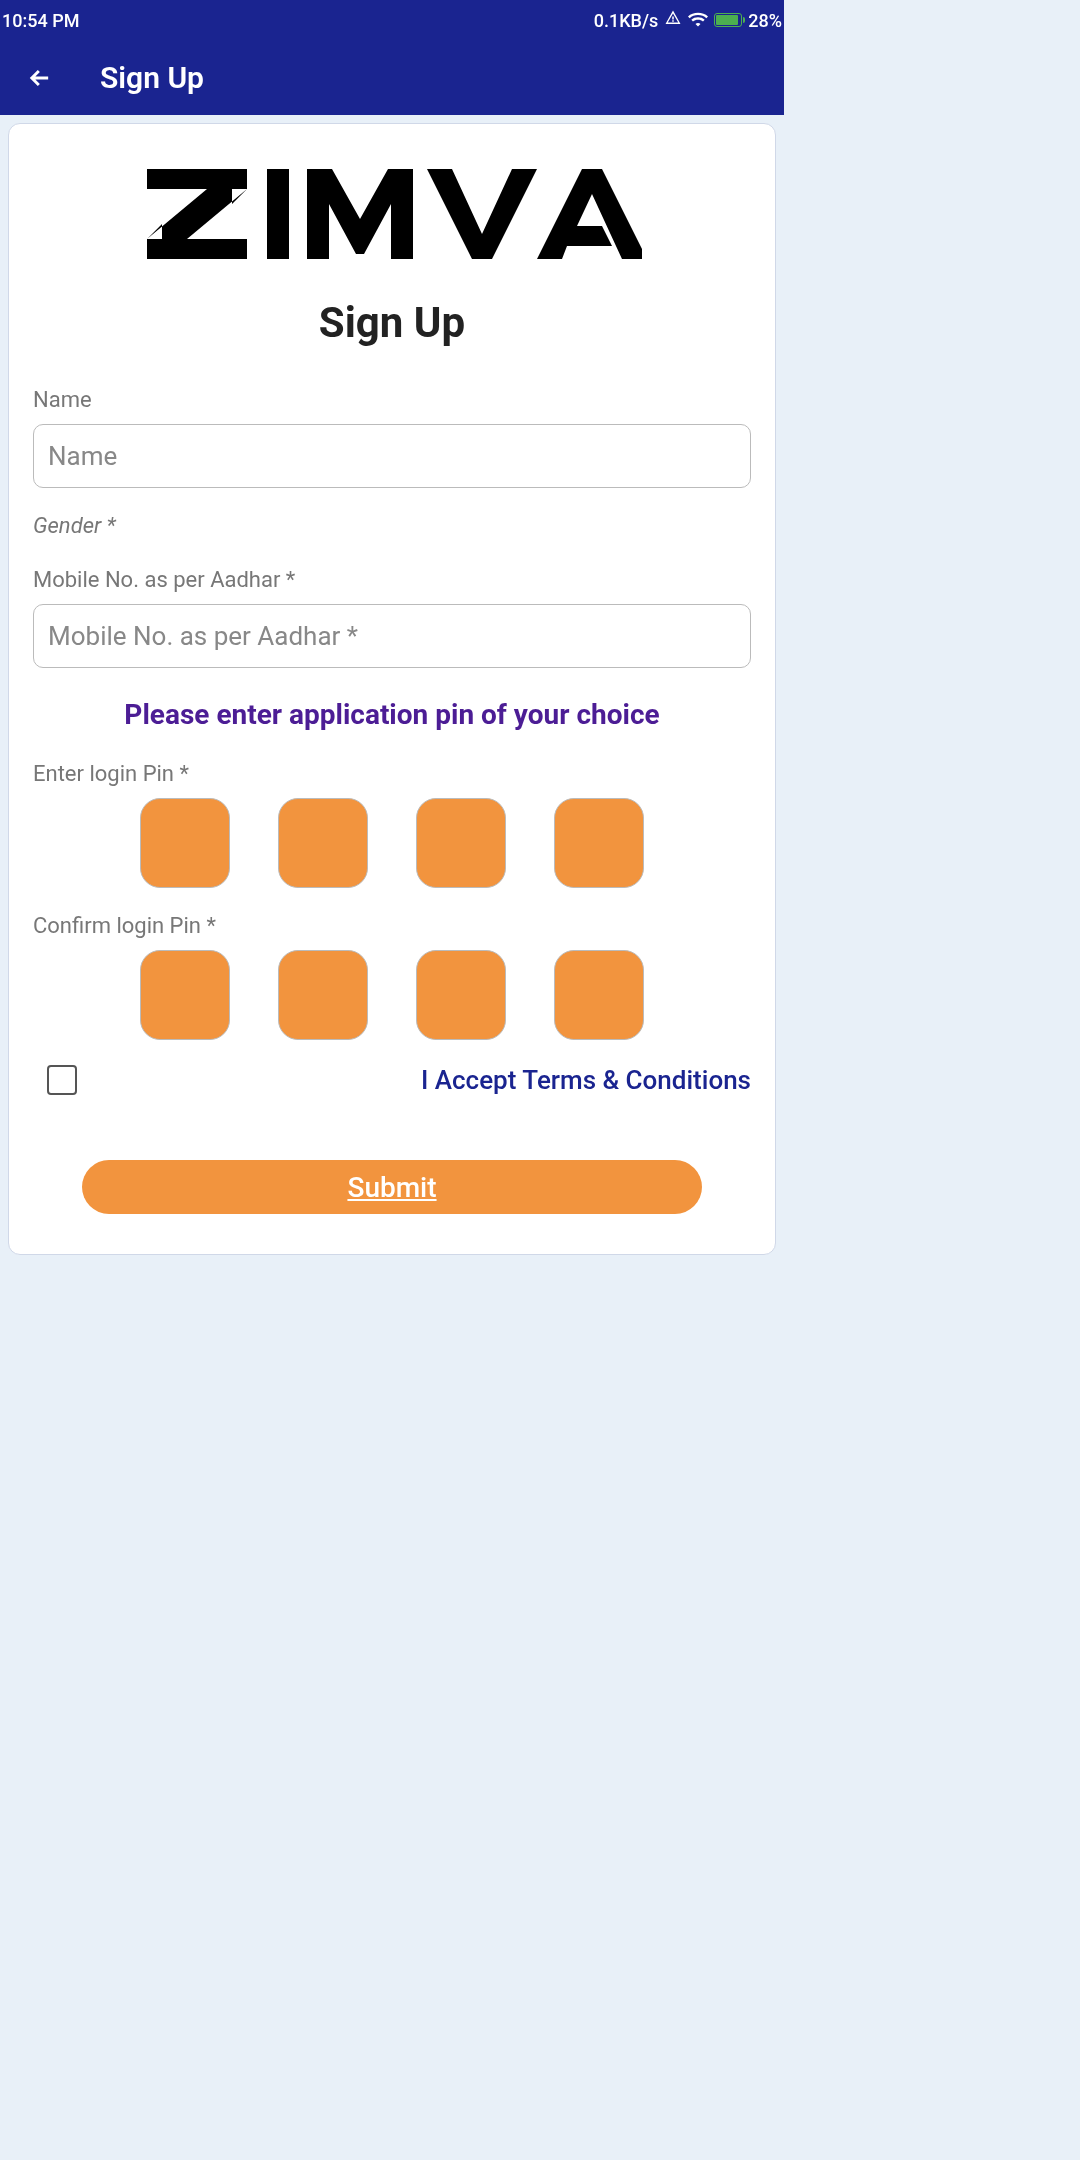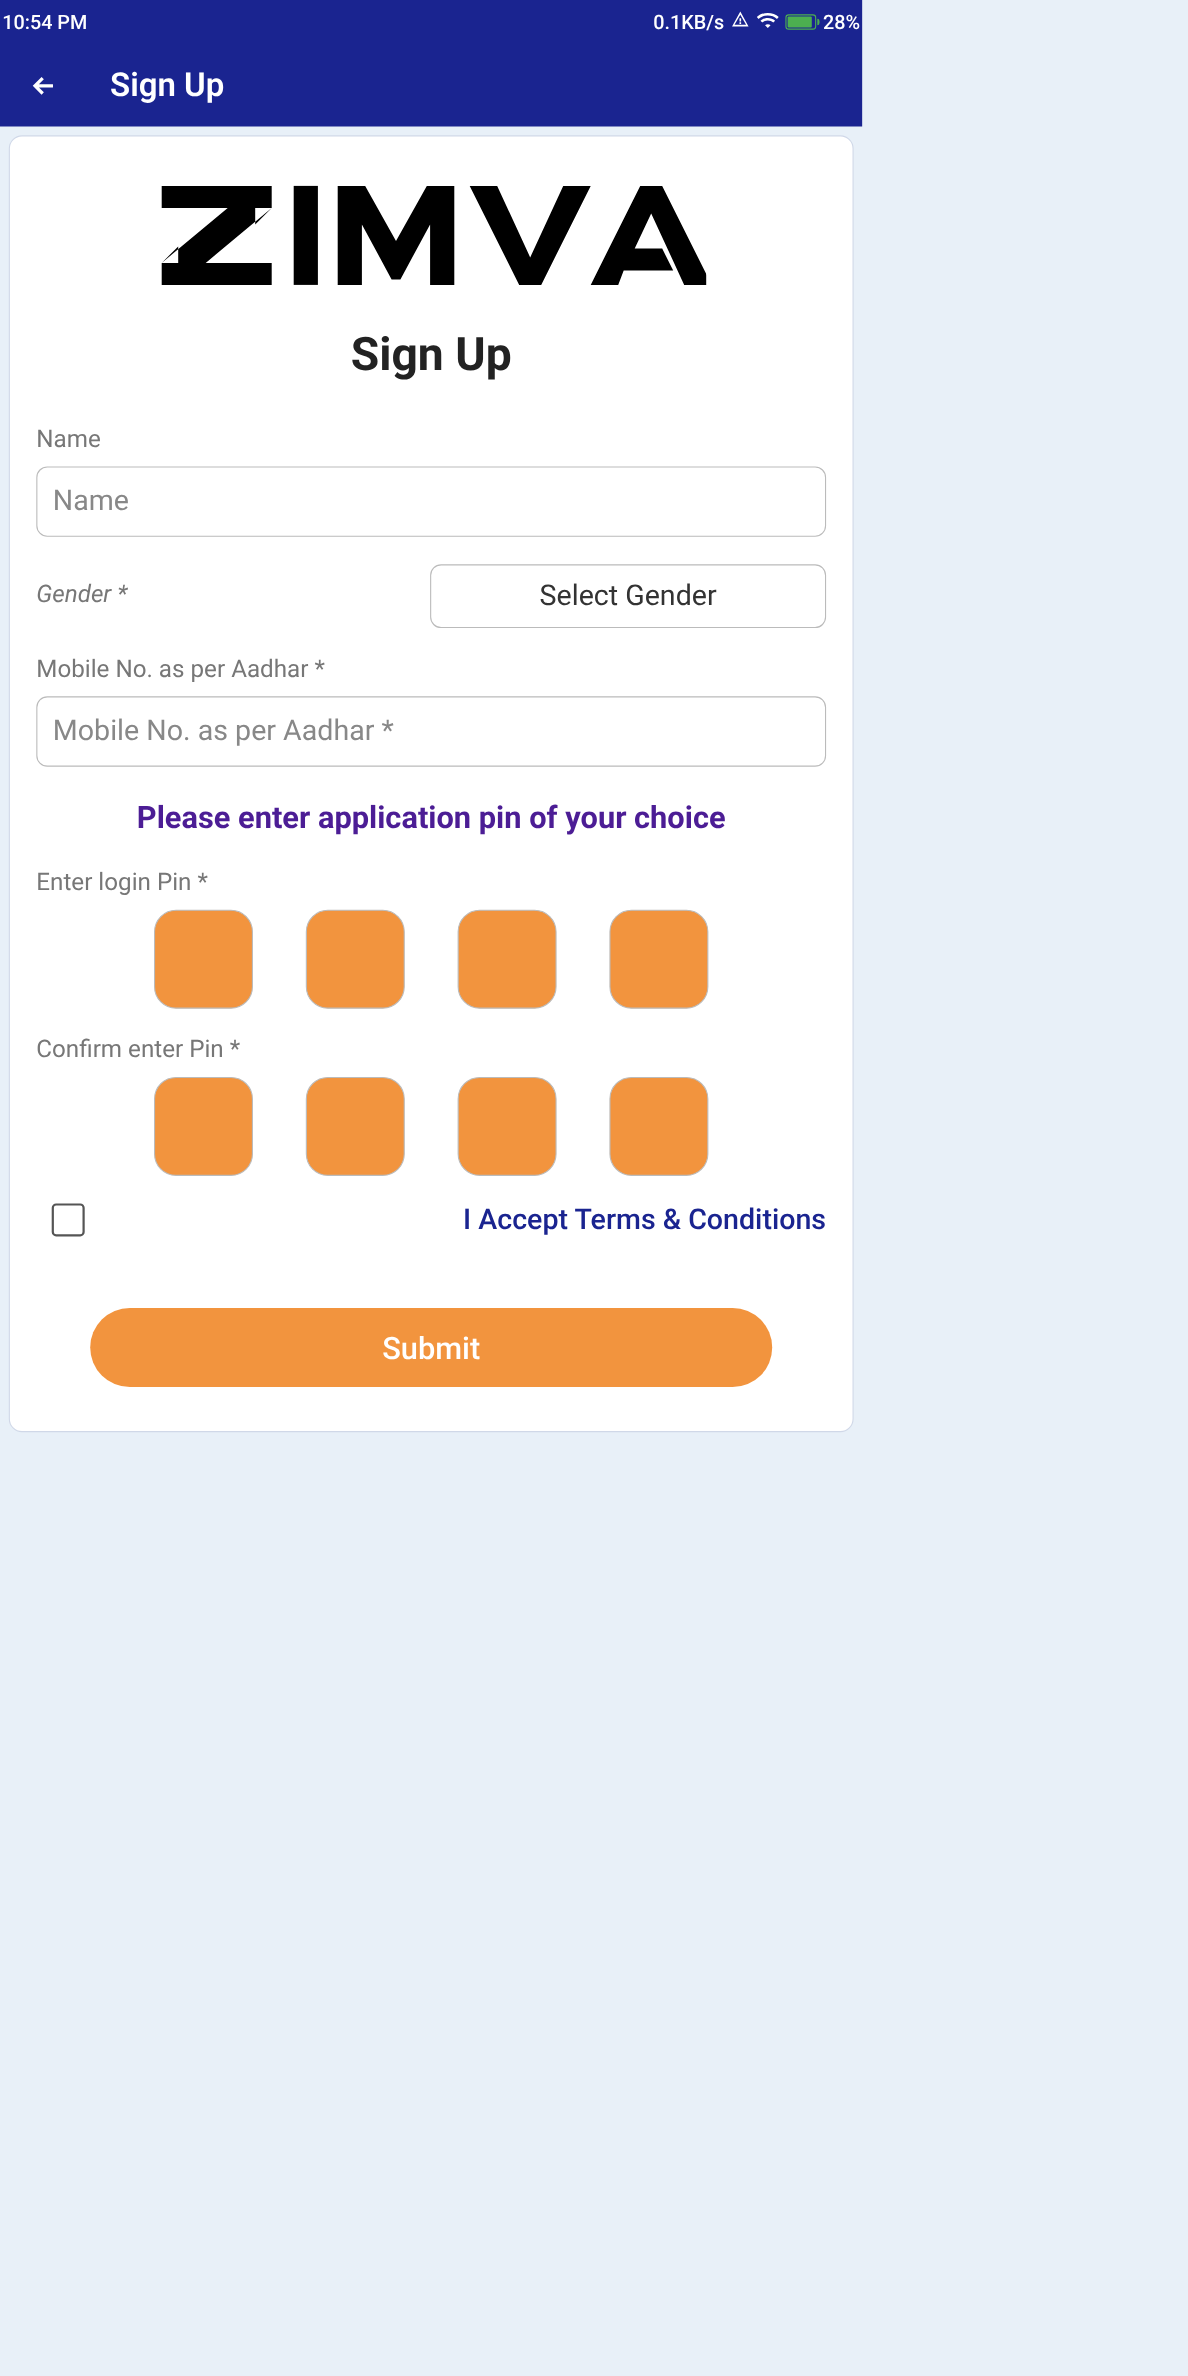--- a/index.html
+++ b/index.html
@@ -193,29 +193,30 @@
       background: white;
     }
     .terms-text {
       font-size: 26px;
       font-weight: 500;
       color: #1a2490;
     }
     .submit-btn {
       display: block;
       width: 620px;
-      height: 72px;
+      height: 54px;
       margin: 65px auto 0;
       background: #f2943e;
       border: none;
       border-radius: 36px;
       color: white;
       font-size: 28px;
       font-weight: 500;
       cursor: pointer;
+      text-decoration: underline;
     }
   </style>
 </head>
 <body>
 
 <div class="status-bar">
   <span>10:54 PM</span>
   <div class="status-right">
     <span>0.1KB/s</span>
     <span>
@@ -255,37 +256,36 @@
         <path d="M395 95 L440 5 L460 5 L505 95 L480 95 L450 30 L435 62 L460 62 L470 82 L425 82 L420 95 Z"></path>
       </svg>
     </div>
     <div class="card-title">Sign Up</div>
 
     <label class="field-label">Name</label>
     <input type="text" class="text-input" placeholder="Name" style="">
 
     <div class="gender-row">
       <span class="field-label">Gender *</span>
-      <div class="gender-select">Select Gender</div>
     </div>
 
     <label class="field-label">Mobile No. as per Aadhar *</label>
     <input type="text" class="text-input" placeholder="Mobile No. as per Aadhar *" style="">
 
     <div class="pin-instruction">Please enter application pin of your choice</div>
 
     <label class="field-label">Enter login Pin *</label>
     <div class="pin-row">
       <input type="password" maxlength="1" class="pin-box" style="">
       <input type="password" maxlength="1" class="pin-box" style="">
       <input type="password" maxlength="1" class="pin-box" style="">
       <input type="password" maxlength="1" class="pin-box" style="">
     </div>
 
-    <label class="field-label">Confirm enter Pin *</label>
+    <label class="field-label">Confirm login Pin *</label>
     <div class="pin-row">
       <input type="password" maxlength="1" class="pin-box" style="">
       <input type="password" maxlength="1" class="pin-box" style="">
       <input type="password" maxlength="1" class="pin-box" style="">
       <input type="password" maxlength="1" class="pin-box" style="">
     </div>
 
     <div class="terms-row">
       <div class="checkbox"></div>
       <span class="terms-text">I Accept Terms &amp; Conditions</span>

